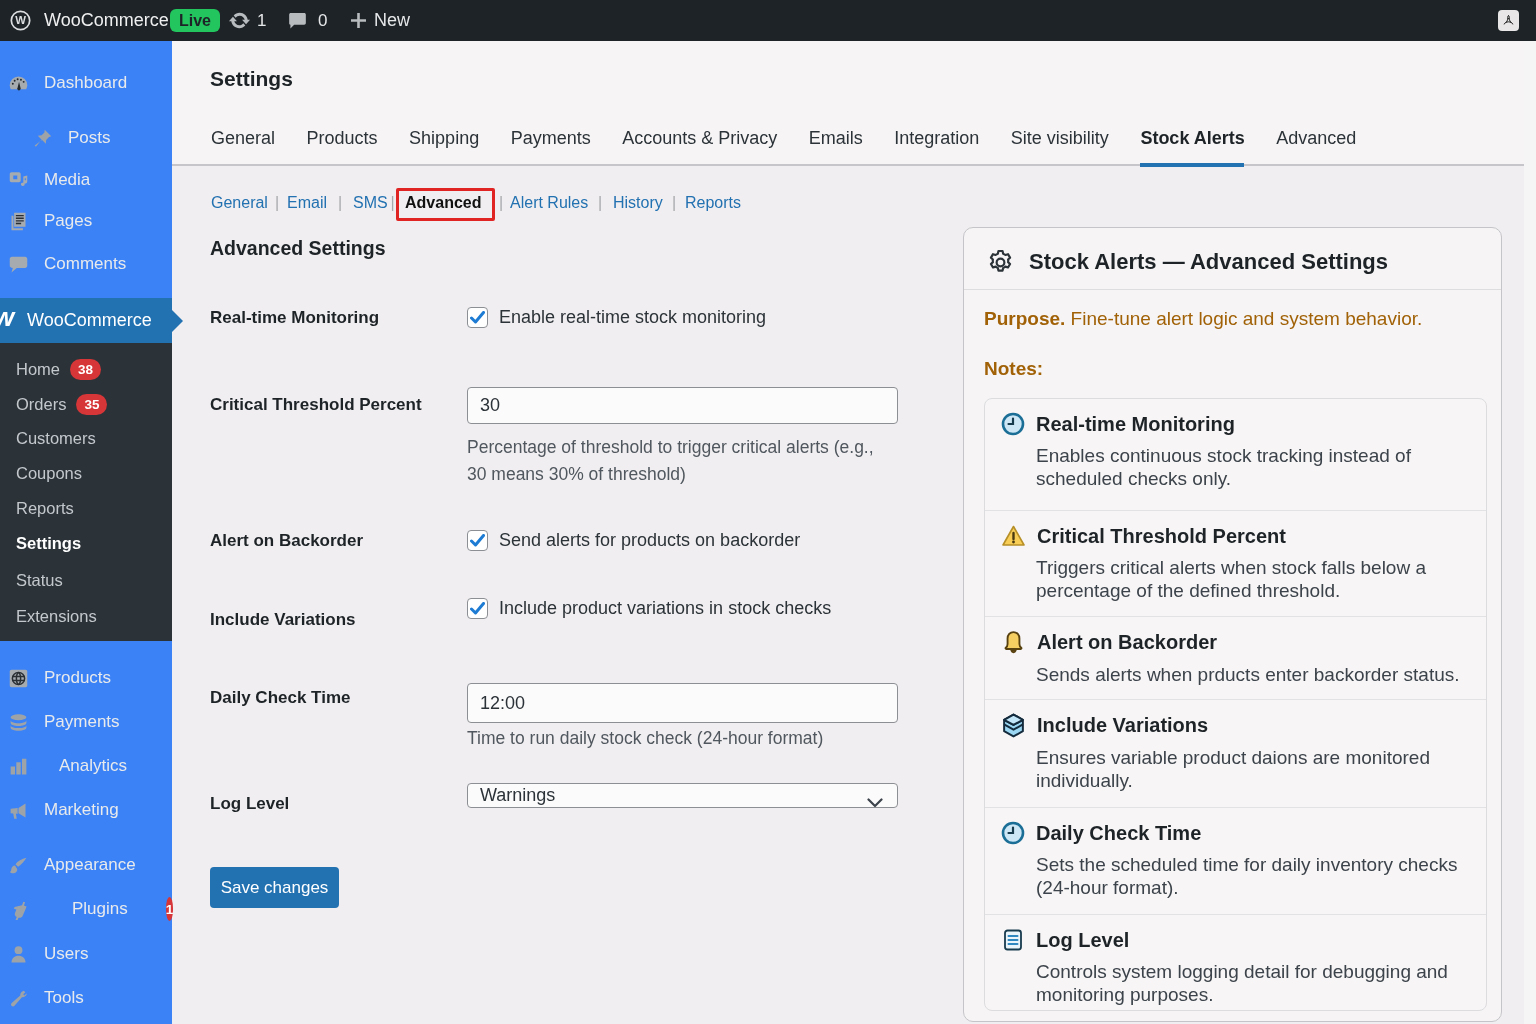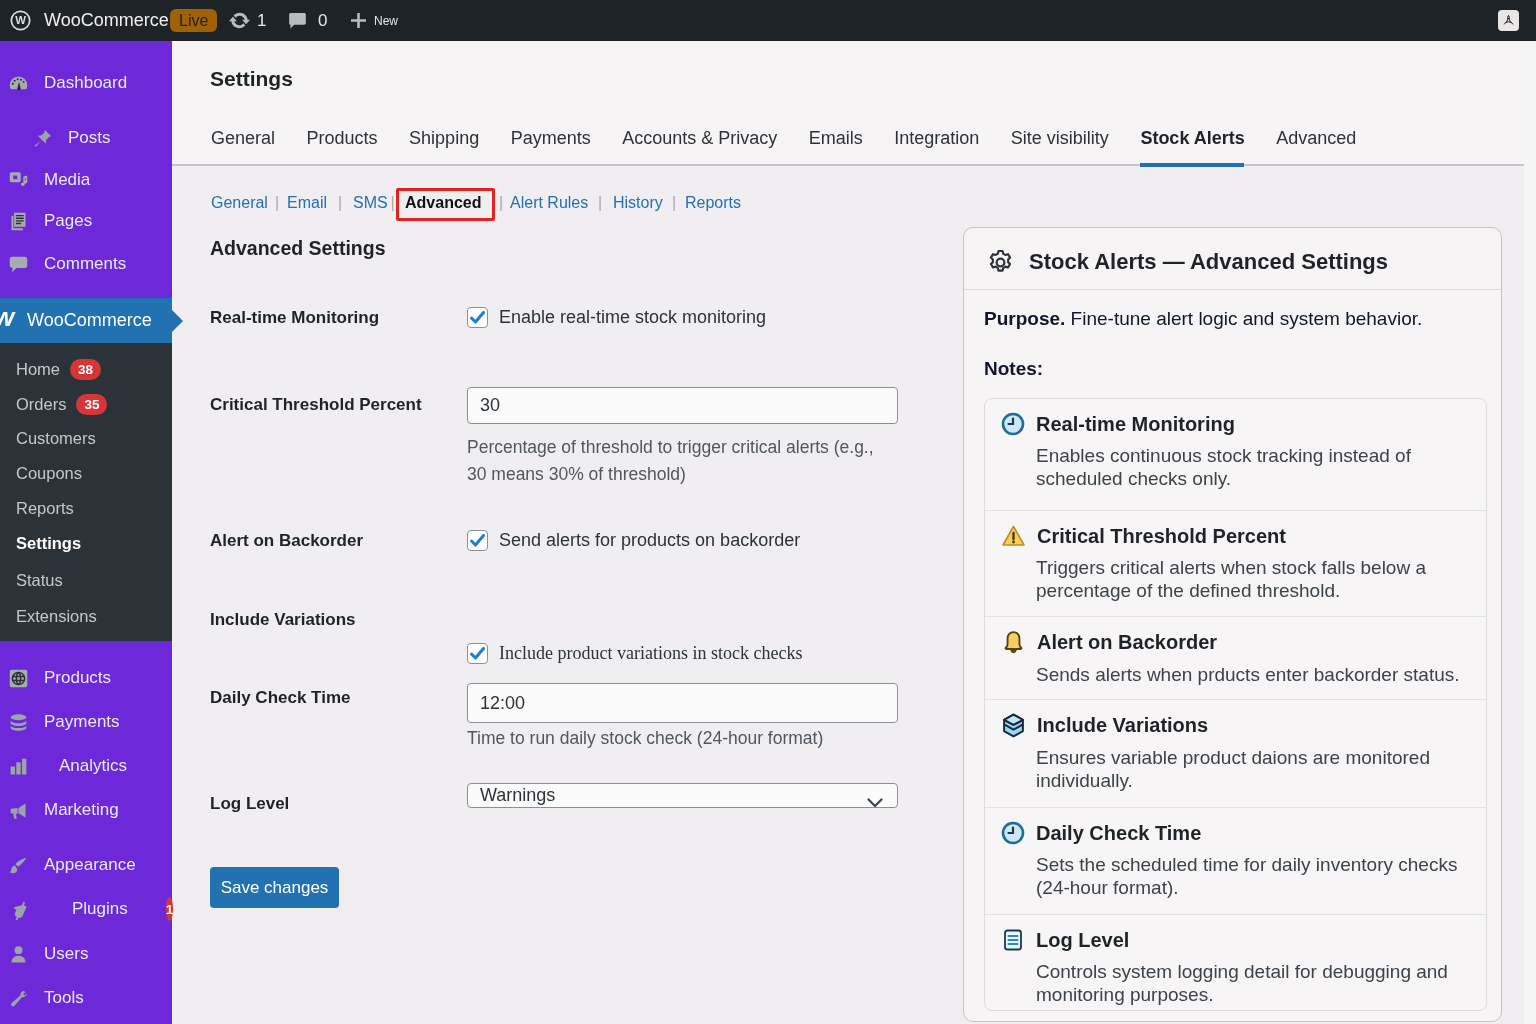--- a/index.html
+++ b/index.html
@@ -4,21 +4,21 @@
 <style>
   * { margin:0; padding:0; box-sizing:border-box; }
   html,body { width:1536px; height:1024px; overflow:hidden; }
   body { font-family:"Liberation Sans", sans-serif; background:#f0eef0; position:relative; }
 
   
   #adminbar { position:absolute; left:0; top:0; width:1536px; height:41px; background:#1d2327; color:#f0f0f1; }
   #adminbar .item { position:absolute; top:0; height:41px; display:flex; align-items:center; }
 
   
-  #sidebar { position:absolute; left:0; top:41px; width:172px; height:983px; background:#6d28d9; color:#f0f0f1; }
+  #sidebar { position:absolute; left:0; top:41px; width:172px; height:983px; background:#3b82f6; color:#f0f0f1; }
   .mi { position:absolute; left:0; width:172px; height:42px; display:flex; align-items:center; }
   .mi .ico { width:21px; height:21px; margin-left:8px; flex:none; }
   .mi .lbl { margin-left:15px; font-size:17px; color:#e8eaec; }
   #submenu { position:absolute; left:0; top:302px; width:172px; height:298px; background:#2c3338; }
   .smi { position:absolute; left:16px; font-size:16.5px; color:#c3c8cd; display:flex; align-items:center; }
   .badge { background:#d63638; color:#fff; font-size:13.5px; font-weight:bold; border-radius:12px; padding:3px 8px; margin-left:10px; }
 
   
   #headerband { position:absolute; left:172px; top:41px; width:1364px; height:125px; background:#f6f4f5; border-bottom:2px solid #c6c6ca; }
   #tabs { position:absolute; left:211px; top:128px; display:flex; gap:31.5px; font-size:18px; color:#2c3338; white-space:nowrap; }
@@ -40,61 +40,61 @@
   .cbtext { margin-left:11px; font-size:18px; color:#2c3338; }
   .tinput { position:absolute; left:467px; width:431px; background:#fcfbfc; border:1px solid #8c8f94; border-radius:4px; font-size:18px; color:#2c3338; display:flex; align-items:center; padding-left:12px; }
   .fdesc { position:absolute; left:467px; font-size:17.5px; color:#50575e; line-height:27px; }
 
   #savebtn { position:absolute; left:210px; top:867px; width:129px; height:41px; background:#2271b1; border-radius:4px; color:#fff; font-size:17px; display:flex; align-items:center; justify-content:center; }
 
   
   #panel { position:absolute; left:963px; top:227px; width:539px; height:795px; background:#f6f4f5; border:1px solid #c5c5c9; border-radius:10px; }
   #panelhead { height:62px; border-bottom:1px solid #dddde0; display:flex; align-items:center; padding-top:7px;text-align:center; }
   #paneltitle { font-size:22px; font-weight:bold; color:#1d2327; margin-left:14px; }
-  #panelbody { padding:18px 20px 0 20px; font-size:19px; color:#0f172a; }
+  #panelbody { padding:18px 20px 0 20px; font-size:19px; color:#a16207; }
   #notescard { position:absolute; left:20px; top:170px; width:503px; height:613px; background:#f7f5f6; border:1px solid #dcdcde; border-radius:8px; overflow:hidden; }
   .nitem { padding:13px 16px 0 16px; border-bottom:1px solid #e2e2e5; }
   .nitem:last-child { border-bottom:none; }
   .nhead { display:flex; align-items:center; }
   .nhead svg { flex:none; }
   .ntitle { font-size:20px; font-weight:bold; color:#1d2327; margin-left:11px; }
   .ndesc { margin-left:35px; margin-top:8px; font-size:19px; line-height:23px; color:#3c434a; white-space:nowrap; }
 </style>
 </head>
 <body>
 
 <div id="adminbar">
   <div class="item" style="left:10px;">
     <svg width="21" height="21" viewBox="0 0 24 24">
         <circle cx="12" cy="12" r="10.5" fill="none" stroke="#dcdee0" stroke-width="2"></circle>
         <text x="12" y="16.5" text-anchor="middle" font-size="13" font-weight="bold" fill="#dcdee0" font-family="Liberation Sans">W</text>
       </svg>
   </div>
   <div class="item" style="left:44px; font-size:18px; color:#f0f0f1;">WooCommerce</div>
   <div class="item" style="left:170px;">
-      <span style="background:#a16207; color:#1d2327; font-weight:normal; font-size:16px; border-radius:6px; padding:2.5px 9px;">Live</span>
+      <span style="background:#22c55e; color:#1d2327; font-weight:bold; font-size:16px; border-radius:6px; padding:2.5px 9px;">Live</span>
     </div>
   <div class="item" style="left:228px;">
     <svg width="23" height="23" viewBox="0 0 20 20">
         <path fill="#b8bcbf" d="M10.2 3.28 c3.53 0 6.43 2.61 6.92 6 h2.08 l-3.5 4 -3.5 -4 h2.32 c-0.45 -1.97 -2.21 -3.45 -4.32 -3.45 -1.45 0 -2.73 0.71 -3.54 1.78 L4.93 5.59 c1.29 -1.43 3.19 -2.31 5.27 -2.31 z m-0.4 13.44 c-3.52 0 -6.43 -2.61 -6.92 -6 H0.8 l3.5 -4 3.5 4 H5.48 c0.45 1.97 2.21 3.45 4.32 3.45 1.45 0 2.73 -0.71 3.54 -1.78 l1.73 2.02 c-1.29 1.43 -3.19 2.31 -5.27 2.31 z"></path>
       </svg>
   </div>
   <div class="item" style="left:257px; font-size:17px; color:#e6e7e8;">1</div>
   <div class="item" style="left:287px;">
     <svg width="21" height="20" viewBox="0 0 24 24">
         <path fill="#b8bcbf" d="M4 2.5 h16 c1.2 0 2 .8 2 2 v10 c0 1.2 -.8 2 -2 2 h-12 l-4.5 4.5 v-4.5 c-1.2 0 -1.5 -.8 -1.5 -2 v-10 c0 -1.2 .8 -2 2 -2 z"></path>
       </svg>
   </div>
   <div class="item" style="left:318px; font-size:17px; color:#e6e7e8;">0</div>
   <div class="item" style="left:350px;">
       <svg width="17" height="17" viewBox="0 0 17 17">
         <path d="M8.5 1 V16 M1 8.5 H16" stroke="#b9bcbf" stroke-width="2.6"></path>
       </svg>
     </div>
-  <div class="item" style="left:374px; font-size:12px; color:#e6e7e8;">New</div>
+  <div class="item" style="left:374px; font-size:18px; color:#e6e7e8;">New</div>
   <div class="item" style="left:1498px;">
       <span style="display:flex; align-items:center; justify-content:center; width:21px; height:21px; background:#e8e6e7; border-radius:4px;">
         <svg width="13" height="13" viewBox="0 0 24 24">
           <path d="M12 3 c1.5 0 2 2.5 1.2 5.5 M12 3 c-1.5 0 -2 2.5 -1.2 5.5 M12.6 8 C14 13 17 17 20 18.5 M11.4 8 C10 13 7 17 4 18.5 M7 15.5 c3 -1.5 7 -1.5 10 0" fill="none" stroke="#1a1a1a" stroke-width="1.8" stroke-linecap="round"></path>
         </svg>
       </span>
     </div>
 </div>
 
 <div id="sidebar">
@@ -269,21 +269,21 @@
 <div class="cbrow" style="top:530px;">
   <div class="cbox">
       <svg width="15" height="13" viewBox="0 0 15 13">
         <path d="M1.5 7 L5.5 11 L13.5 1.5" fill="none" stroke="#1d7bd4" stroke-width="3" stroke-linecap="round" stroke-linejoin="round"></path>
       </svg>
     </div>
   <div class="cbtext">Send alerts for products on backorder</div>
 </div>
 
 <div class="flabel" style="top:610px;">Include Variations</div>
-<div class="cbrow" style="top:643px;font-family:Liberation Serif, serif;">
+<div class="cbrow" style="top:598px;">
   <div class="cbox">
       <svg width="15" height="13" viewBox="0 0 15 13">
         <path d="M1.5 7 L5.5 11 L13.5 1.5" fill="none" stroke="#1d7bd4" stroke-width="3" stroke-linecap="round" stroke-linejoin="round"></path>
       </svg>
     </div>
   <div class="cbtext">Include product variations in stock checks</div>
 </div>
 
 <div class="flabel" style="top:688px;">Daily Check Time</div>
 <div class="tinput" style="top:683px; height:40px;">12:00</div>

